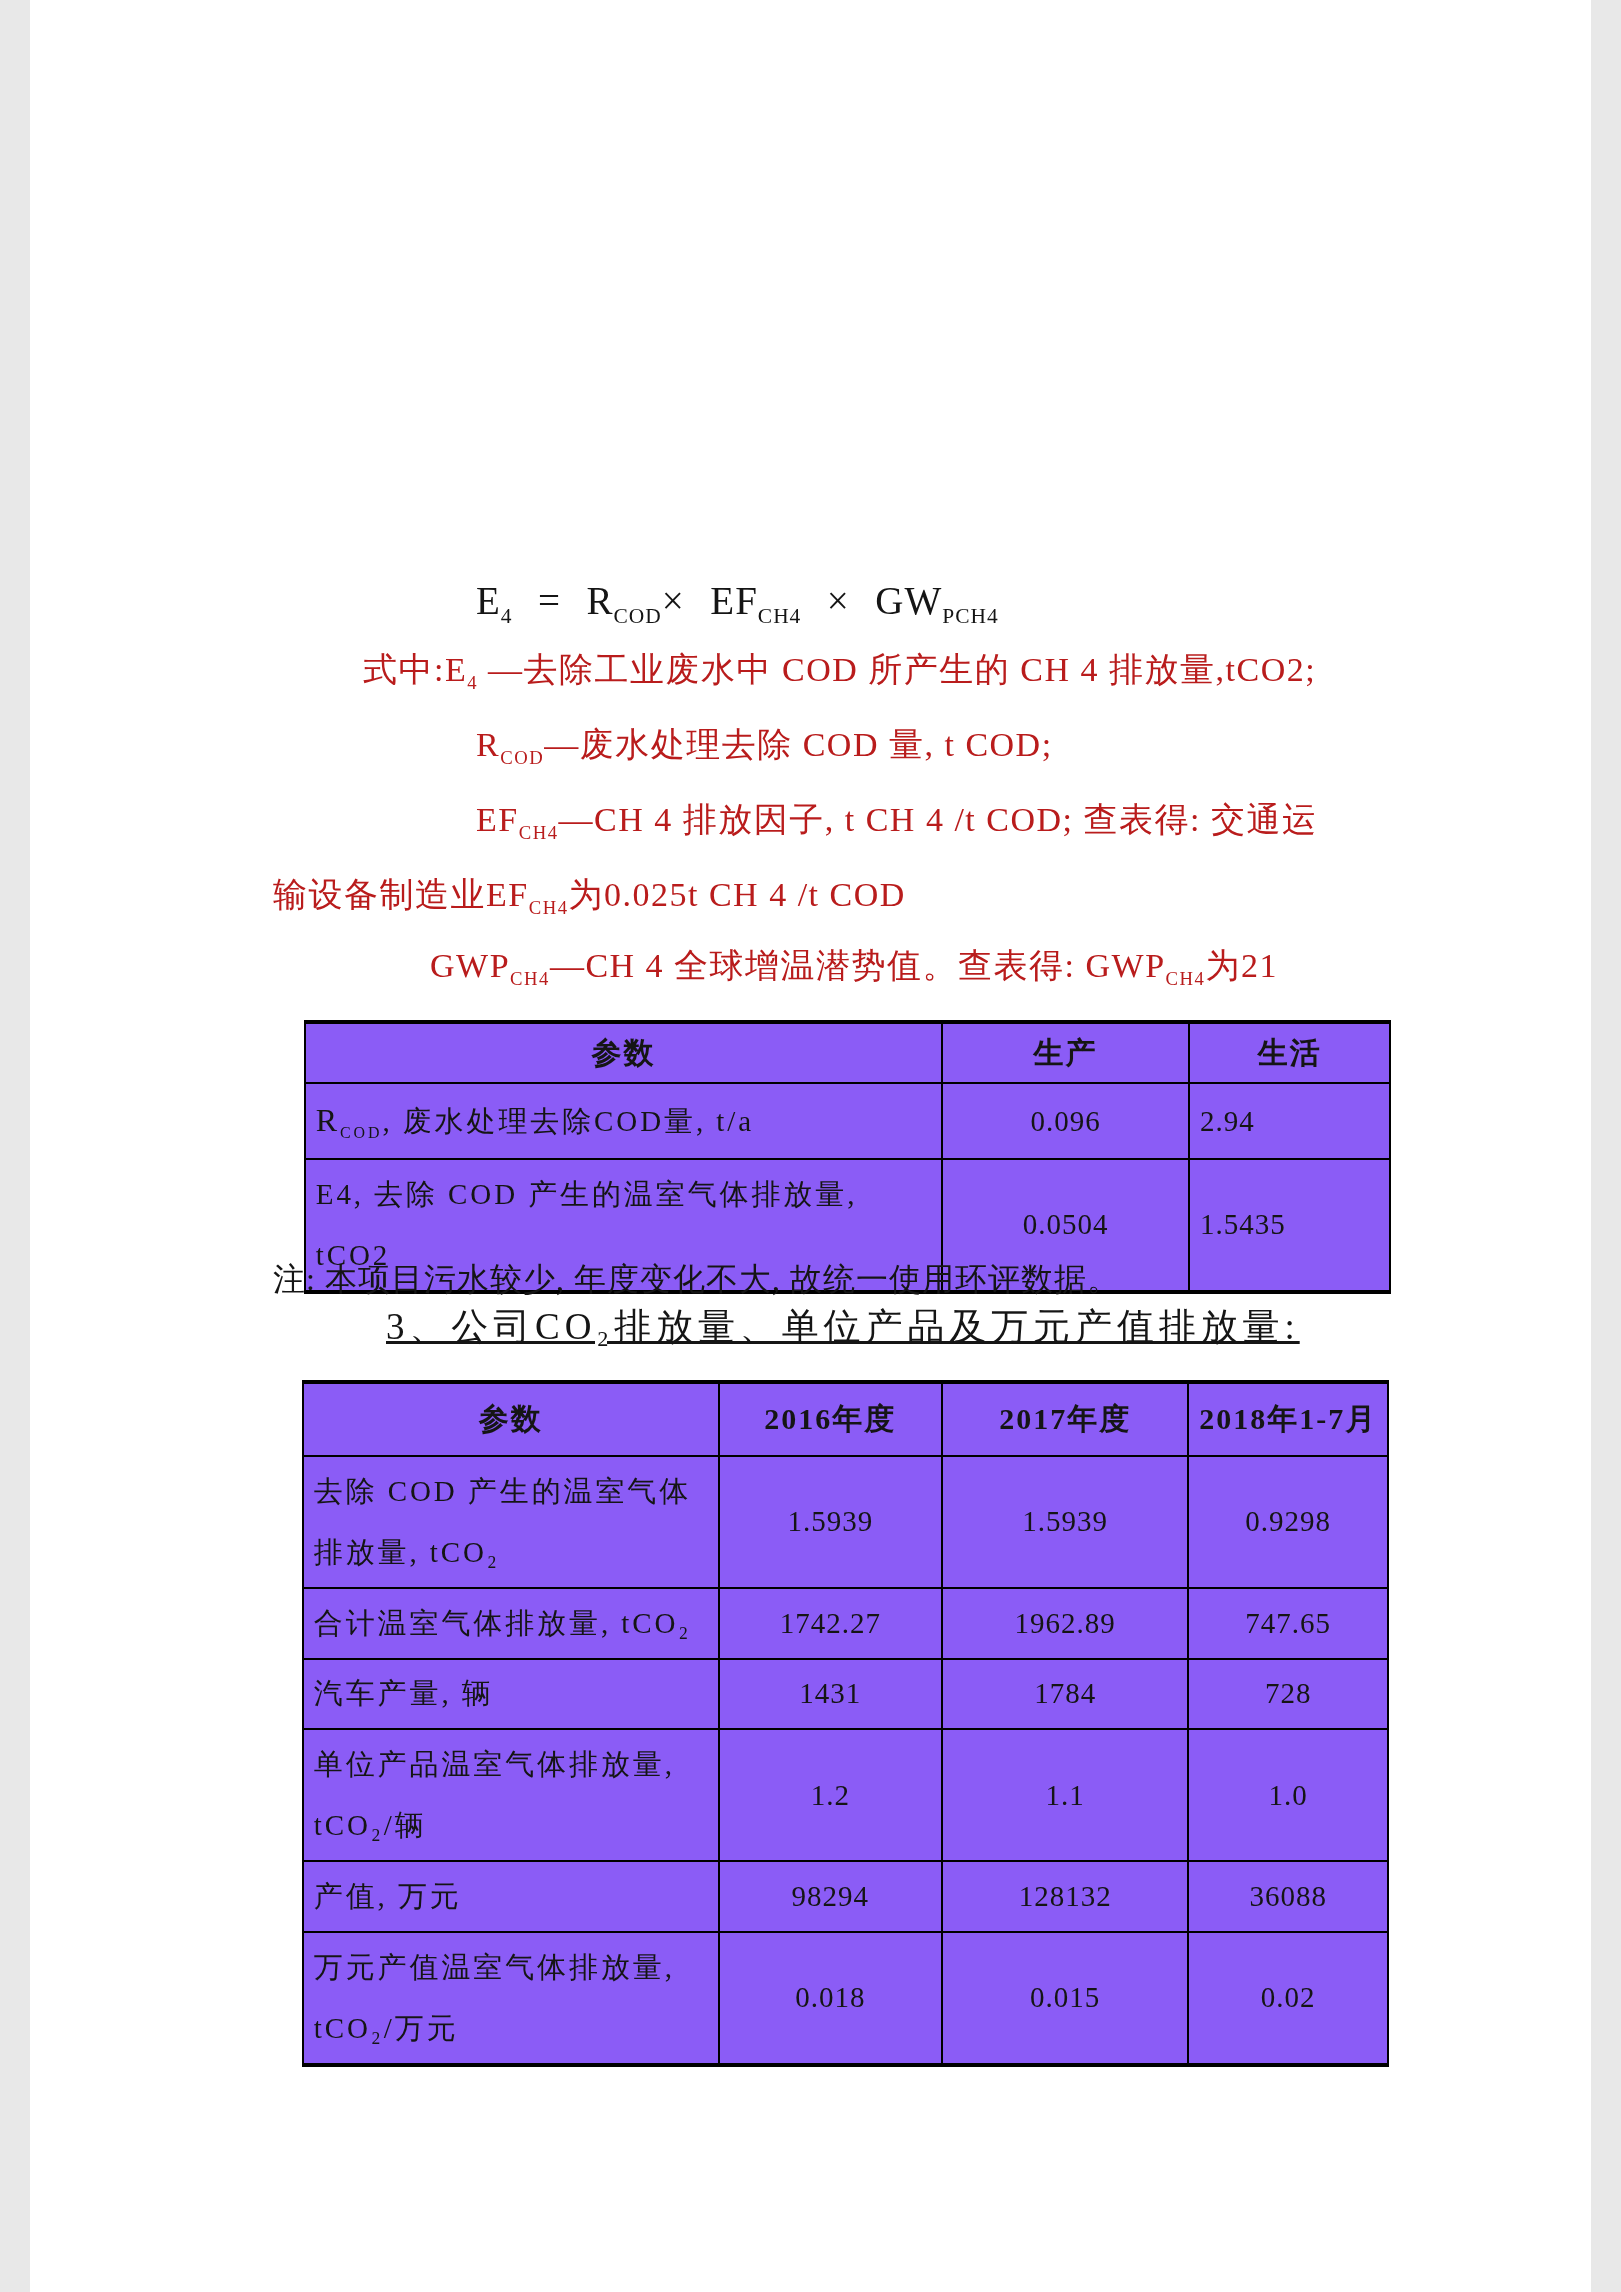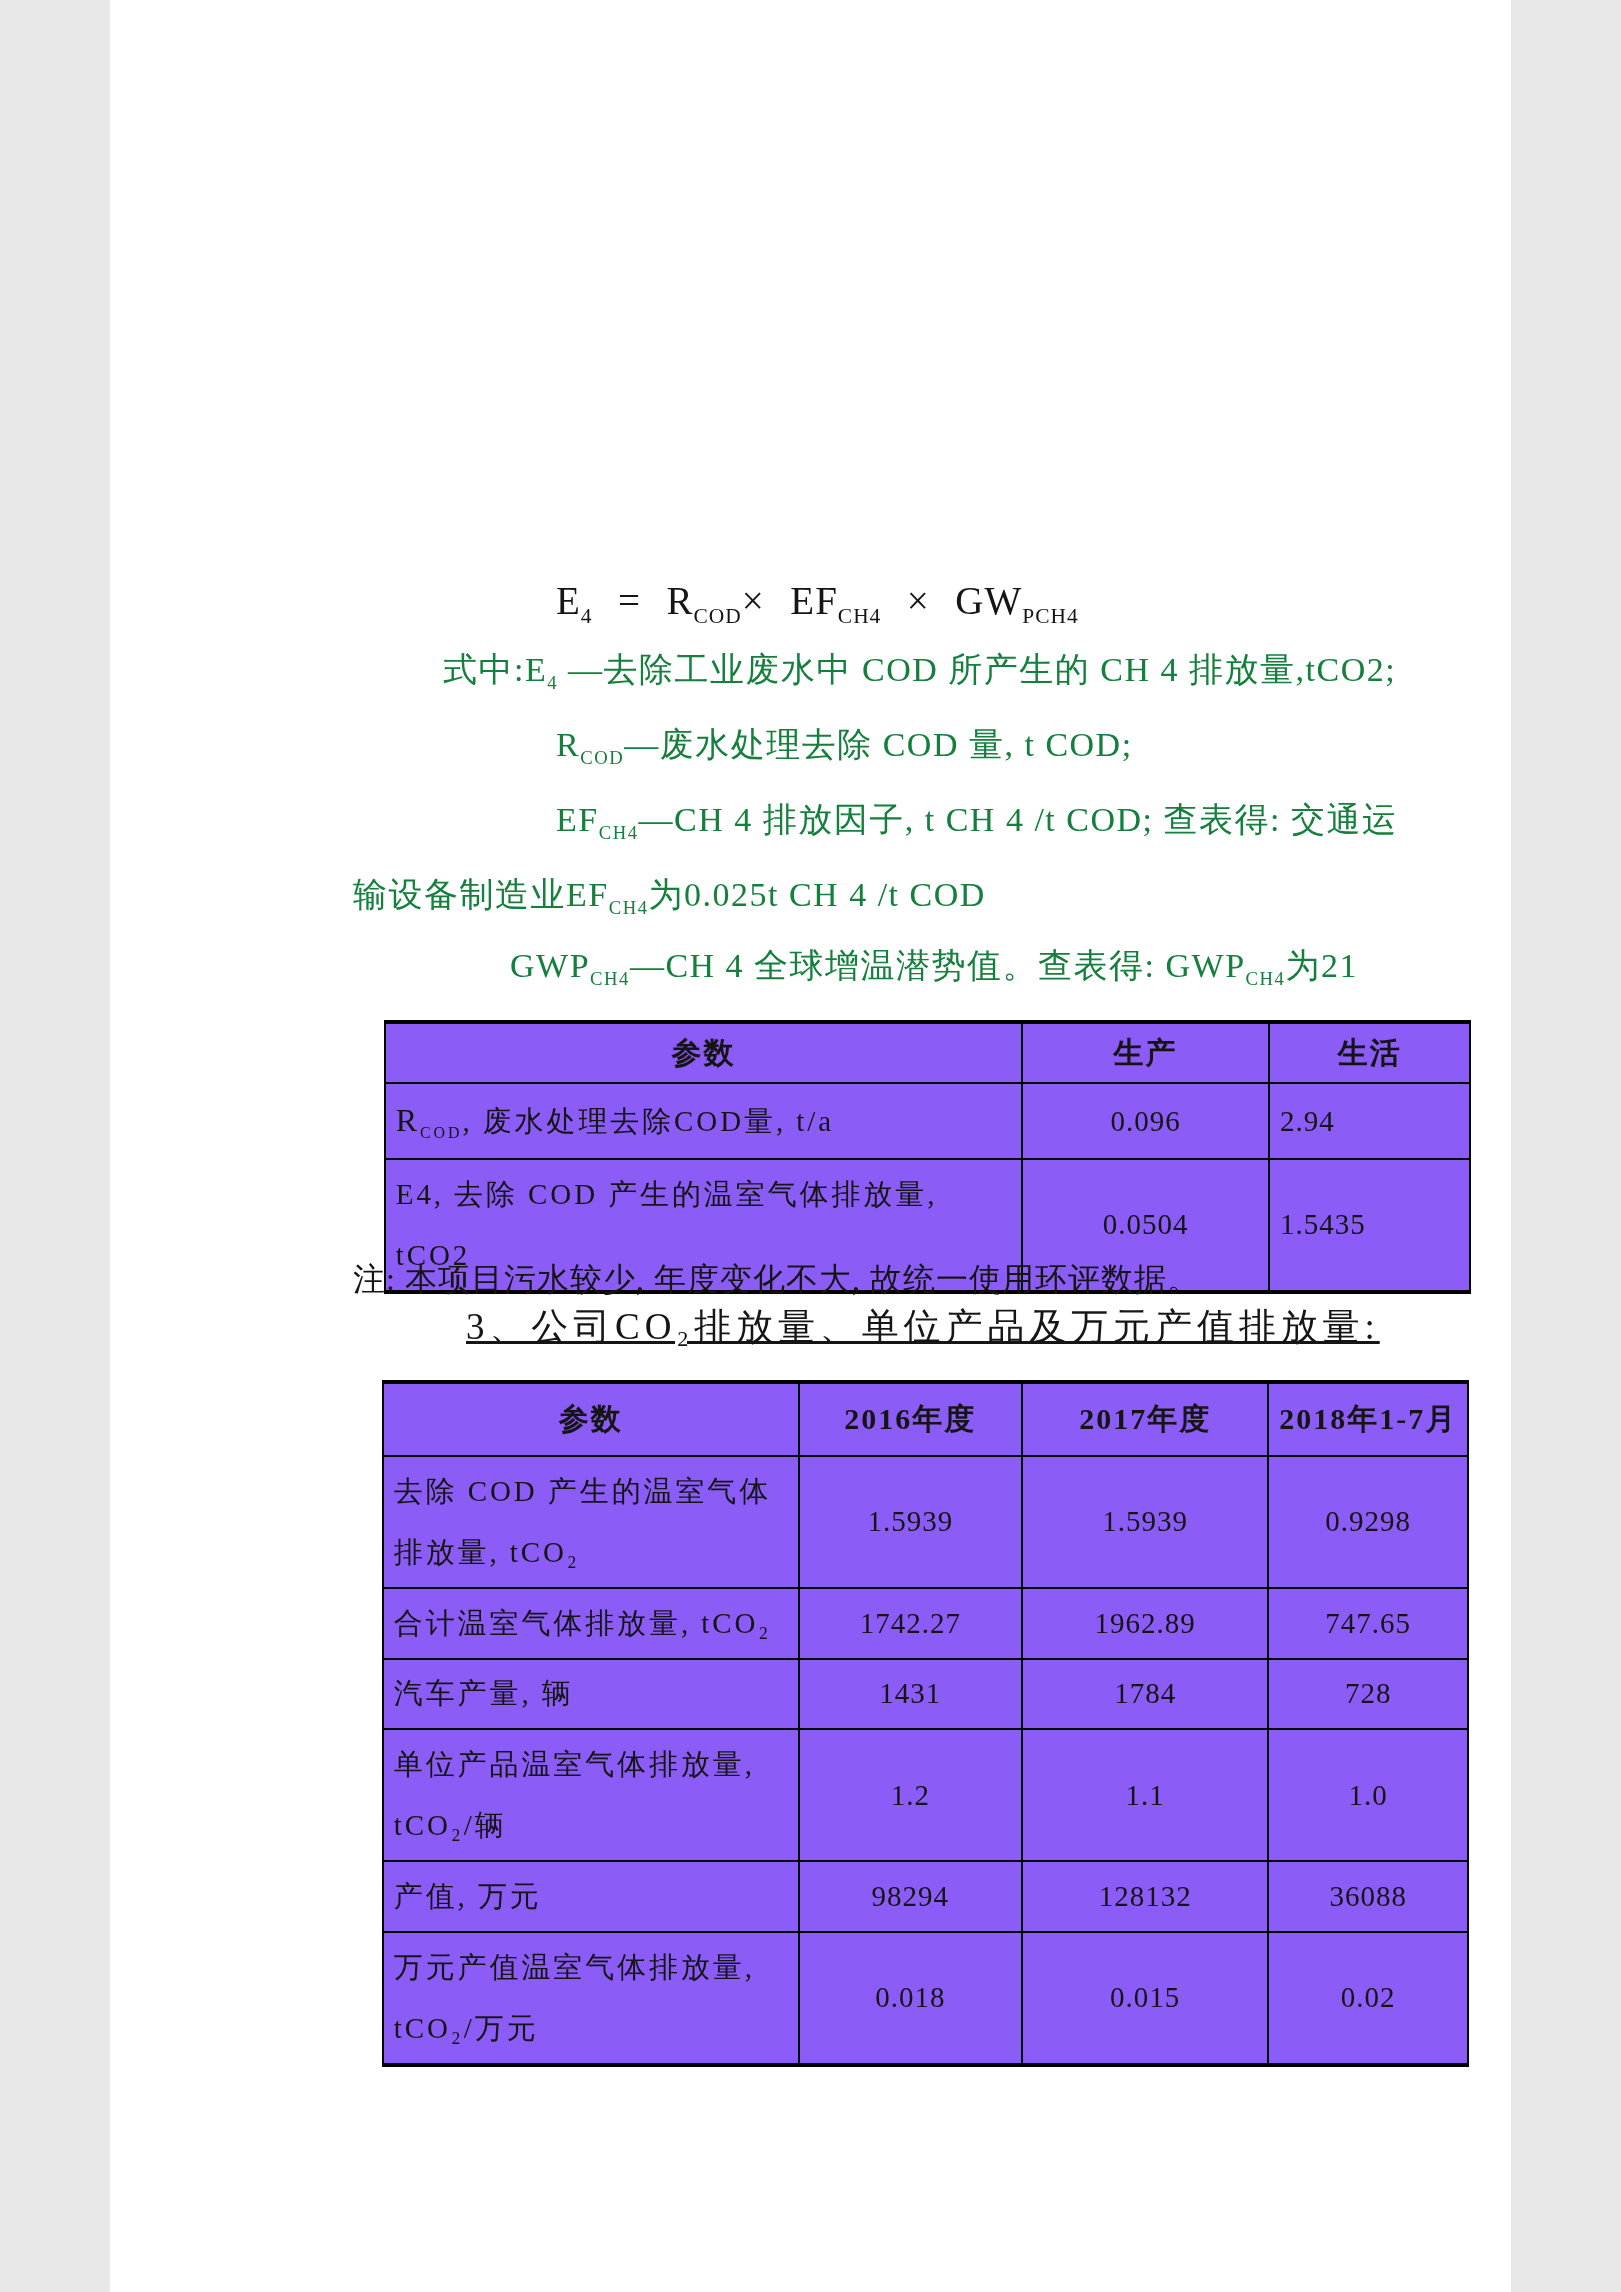--- a/index.html
+++ b/index.html
@@ -1,30 +1,30 @@
 <!DOCTYPE html>
 <html><head>
 <meta charset="utf-8">
 <style>
   html,body{margin:0;padding:0;background:#e8e8e8;}
   .page{
     position:relative;
-    width:1401px;height:2293px;
+    width:1561px;height:2293px;
     margin:0 auto;
     background:#ffffff;
     color:#151515;
     font-family:"Liberation Serif","DejaVu Serif",serif;
     overflow:hidden;
   }
   .abs{position:absolute;}
   .body-line{
     font-size:34px;
     letter-spacing:1.5px;
     white-space:nowrap;
-    color:#15803d;
+    color:#b91c1c;
   }
   sub{
     font-size:0.55em;
     line-height:0;
   }
   .formula-line{
     font-size:39px;
     letter-spacing:1px;
     white-space:nowrap;
   }

